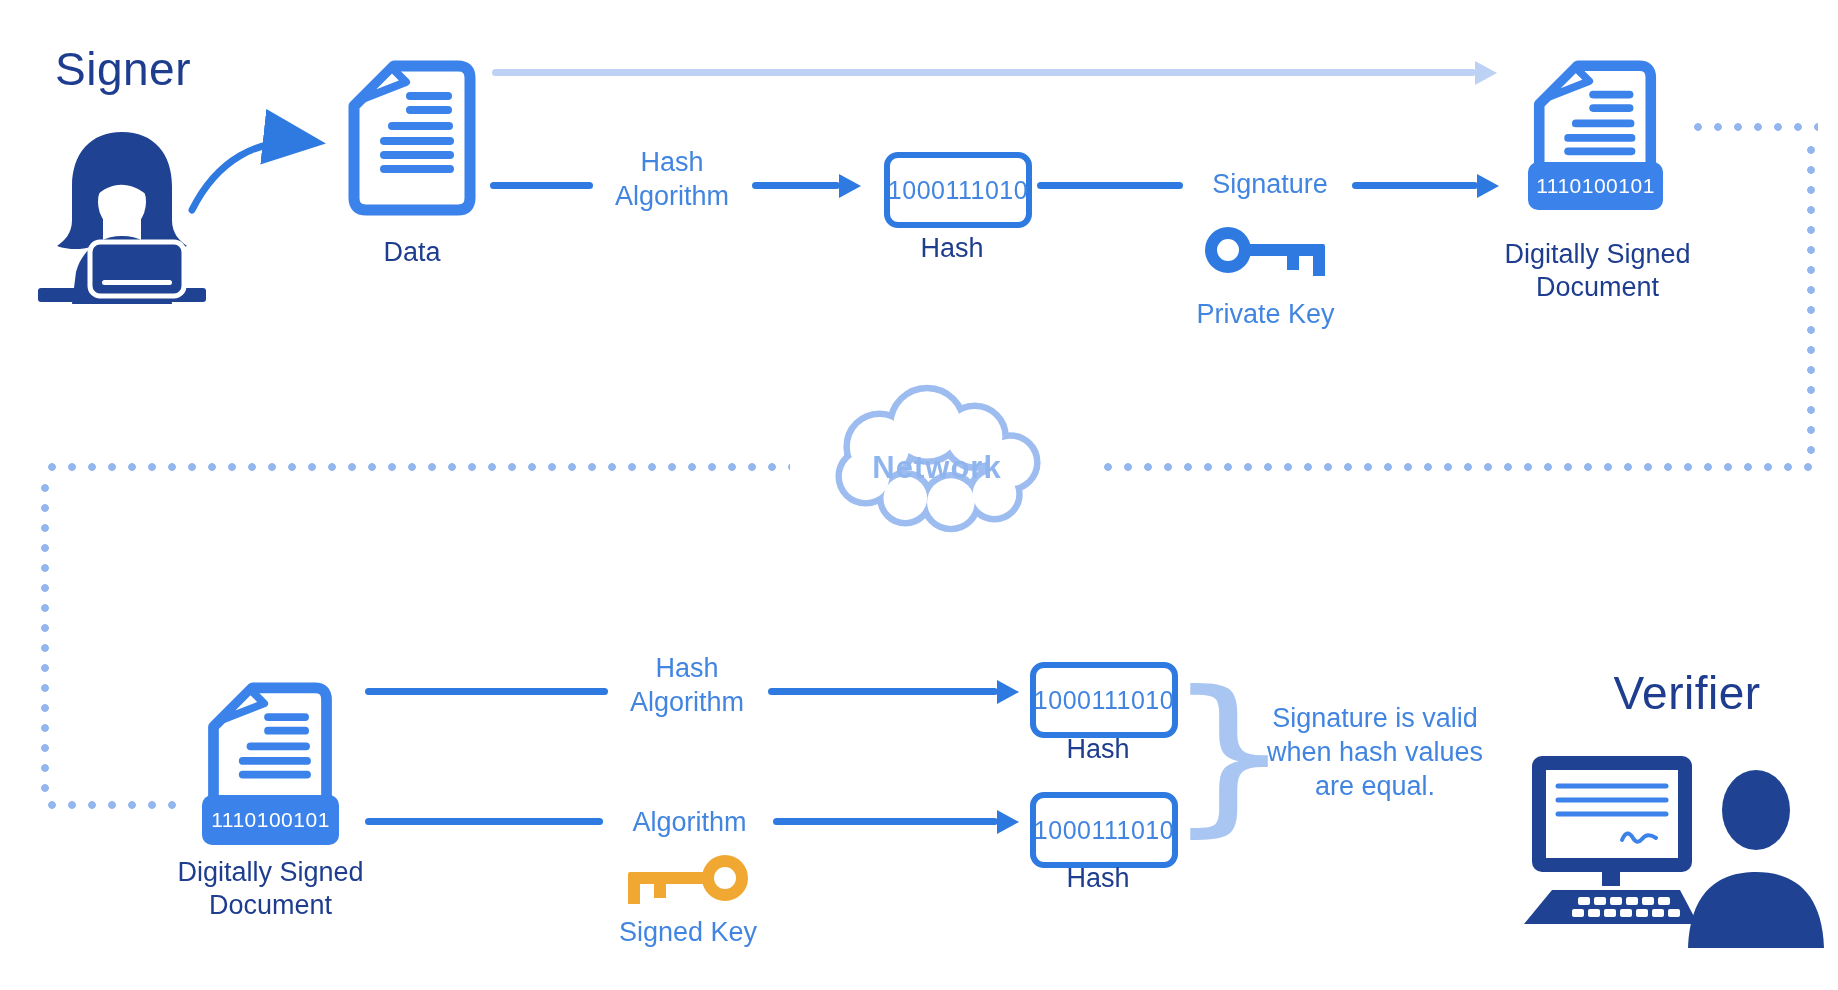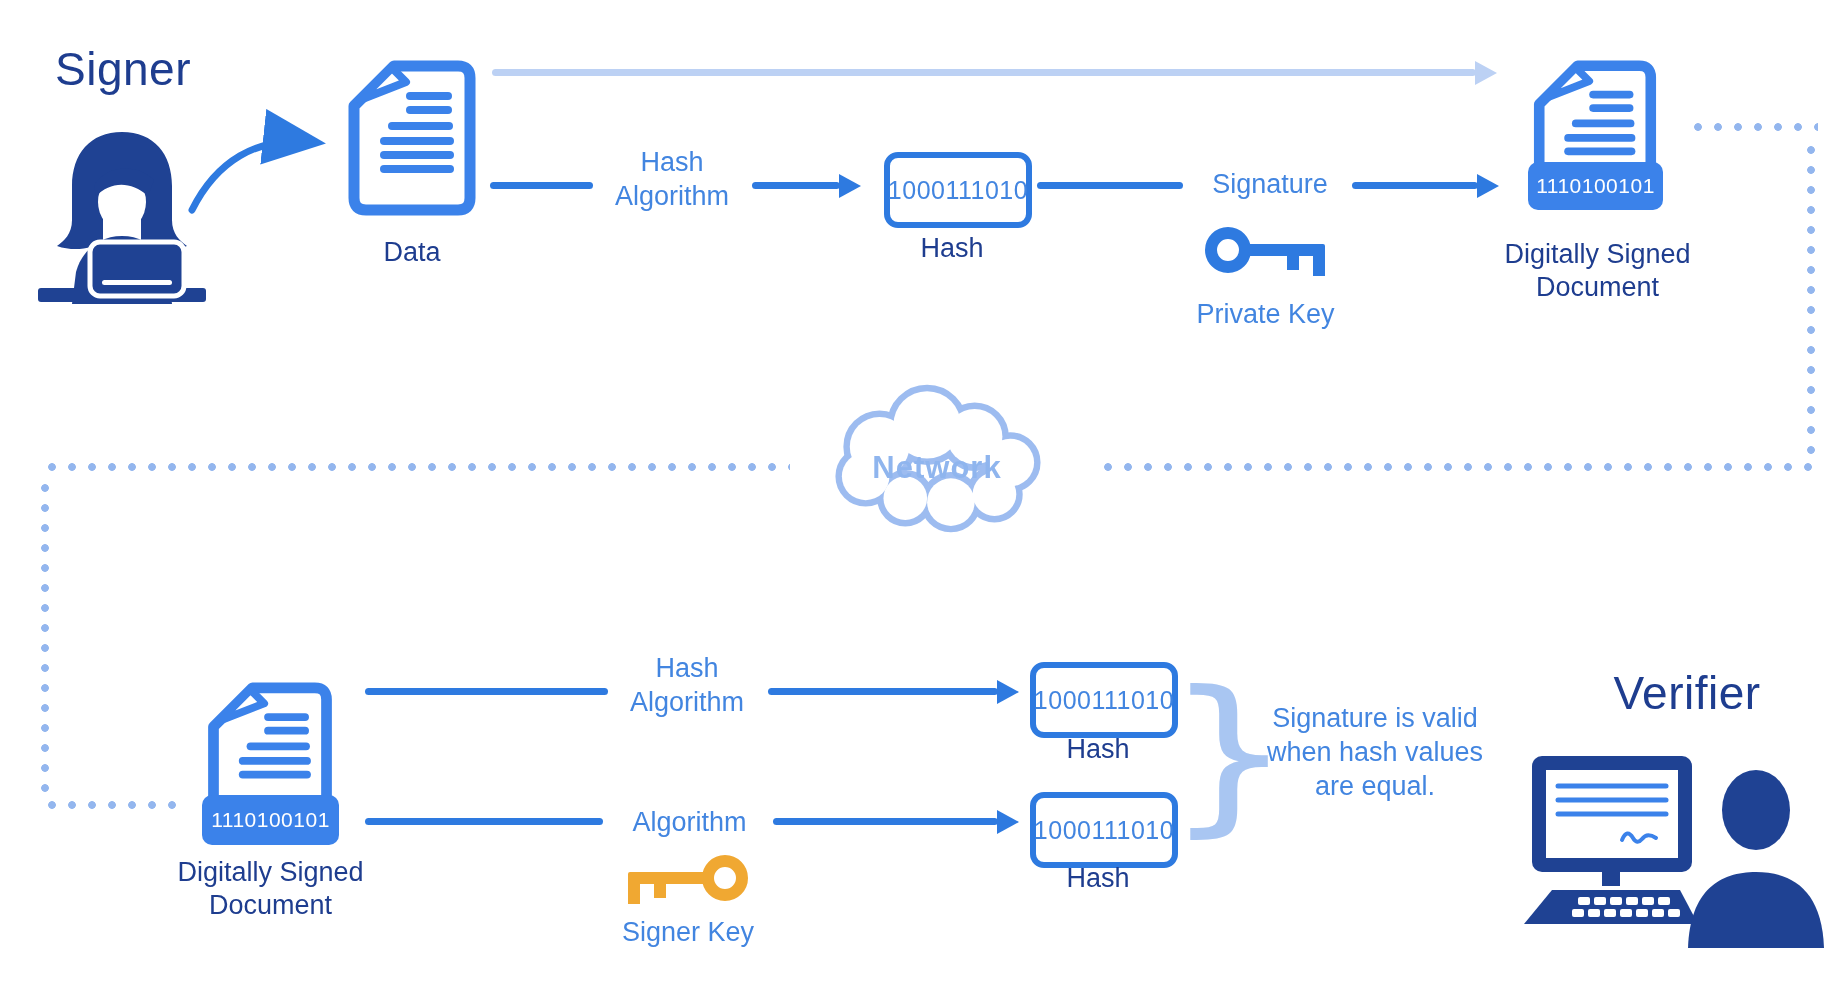--- a/index.html
+++ b/index.html
@@ -202,21 +202,21 @@
   <div class="abs icon-orange" style="left:626px;top:848px;width:124px;height:60px;">
     <svg width="124" height="60" viewBox="0 0 124 60">
       <g transform="scale(-1,1) translate(-124,0)">
         <circle cx="25" cy="30" r="17" fill="none" stroke="currentColor" stroke-width="12"></circle>
         <rect x="44" y="24" width="78" height="12" rx="2" fill="currentColor"></rect>
         <rect x="84" y="30" width="12" height="20" fill="currentColor"></rect>
         <rect x="110" y="30" width="12" height="26" fill="currentColor"></rect>
       </g>
     </svg>
   </div>
-  <div class="abs lbl-blue" style="left:602px;top:916px;width:172px;">Signer Key</div>
+  <div class="abs lbl-blue" style="left:602px;top:916px;width:172px;">Signed Key</div>
 
   <div class="abs brace" style="left:1172px;top:678px;width:75px;height:160px;">}</div>
   <div class="abs lbl-blue" style="left:1245px;top:702px;width:260px;">Signature is valid
 when hash values
 are equal.</div>
 
   <div class="abs title" style="left:1572px;top:666px;width:230px;text-align:center;">Verifier</div>
   <div class="abs icon-navy" style="left:1518px;top:748px;width:312px;height:200px;">
     <svg width="312" height="200" viewBox="0 0 312 200">
       <rect x="14" y="8" width="160" height="116" rx="10" fill="currentColor"></rect>

